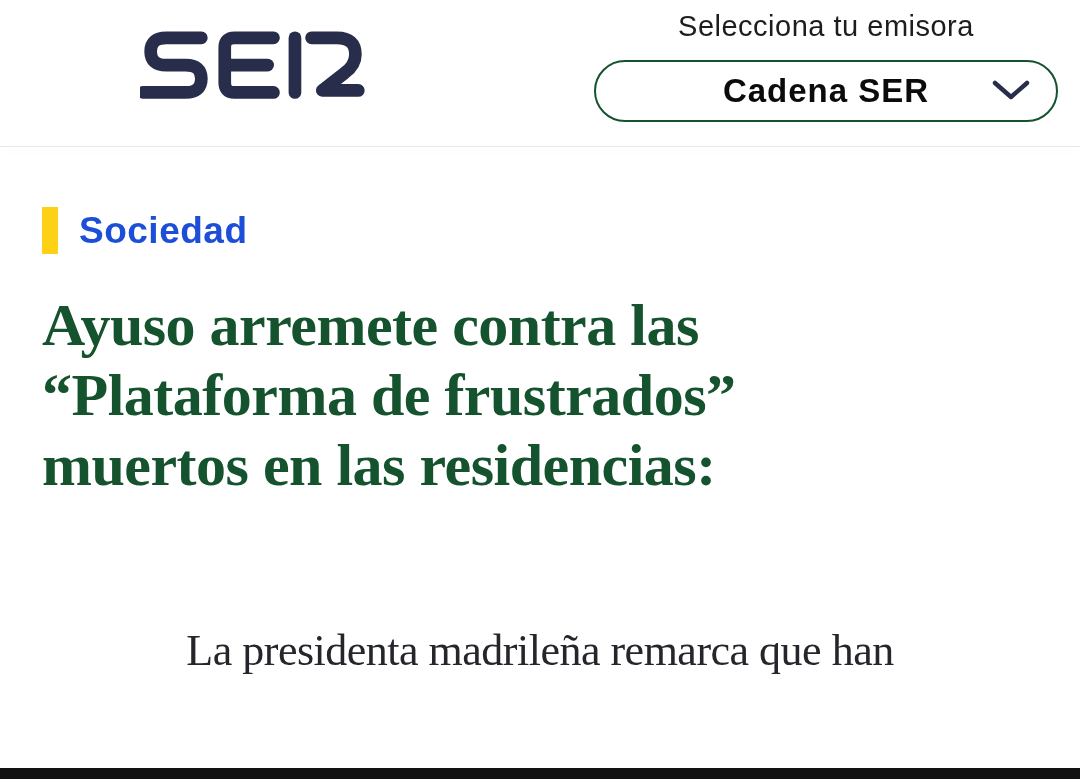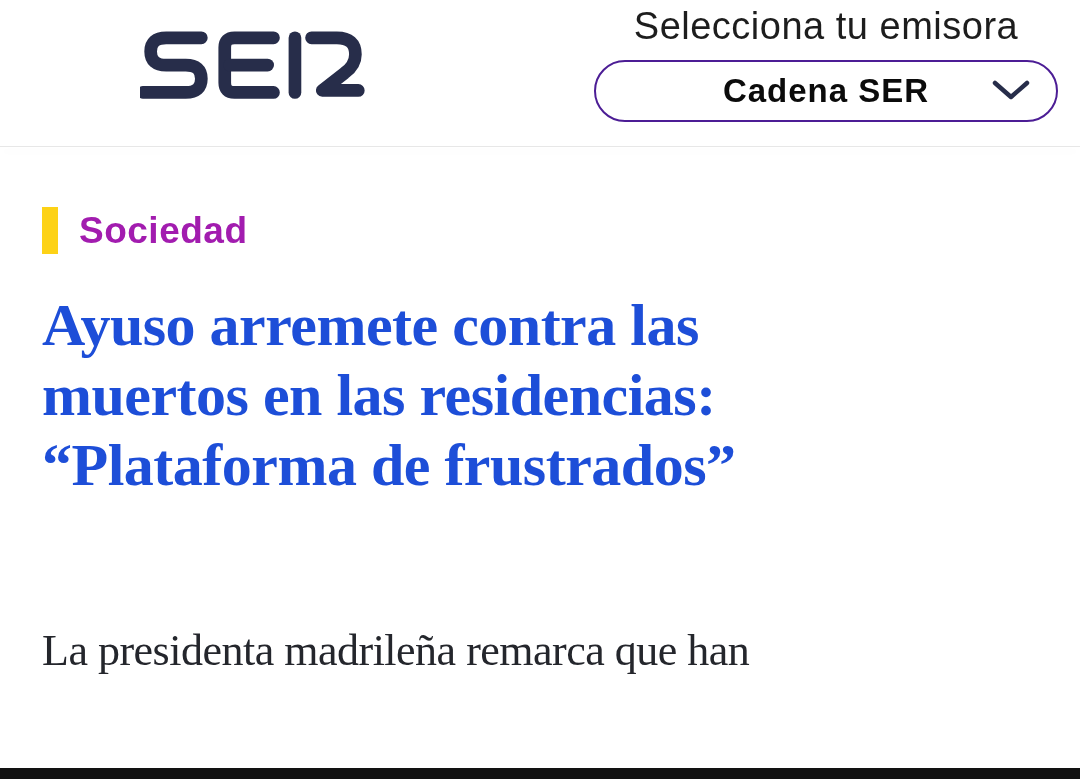--- a/index.html
+++ b/index.html
@@ -12,40 +12,40 @@
                     background:#e7e7e7; box-shadow:0 5px 8px rgba(0,0,0,0.05); }
 
   .menu-btn { position:absolute; left:22px; top:36px; width:68px; height:55px;
               background:none; border:none; cursor:pointer; padding:0; }
   .menu-btn .bar { width:68px; height:7px; background:#1c1c1c; margin-bottom:16px; }
   .menu-btn .bar:last-child { margin-bottom:0; }
 
   .logo-link { position:absolute; left:140px; top:30px; display:block; }
 
   .station-col { position:absolute; right:22px; top:8px; width:464px; text-align:center; }
-  .station-label { font-size:38px; color:#1d1d1d; letter-spacing:0.5px; line-height:36px; }
+  .station-label { font-size:29px; color:#1d1d1d; letter-spacing:0.5px; line-height:36px; }
   .station-pill { margin-top:16px; width:100%; height:62px; background:#fff;
-                  border:2px solid #4c1d95; border-radius:32px; position:relative;
+                  border:2px solid #14532d; border-radius:32px; position:relative;
                   display:flex; align-items:center; justify-content:center; cursor:pointer; }
   .station-pill .pill-text { font-size:33px; font-weight:bold; color:#0b0b0b; letter-spacing:1px; }
   .station-pill .chev { position:absolute; right:26px; top:50%; transform:translateY(-50%); }
 
   
   .section-tag { position:absolute; left:42px; top:207px; display:flex; align-items:center; gap:21px; }
   .tag-bar { width:16px; height:47px; background:#fdd216; }
-  .tag-label { font-size:37px; font-weight:bold; color:#a21caf; letter-spacing:0.5px; }
+  .tag-label { font-size:37px; font-weight:bold; color:#1d4ed8; letter-spacing:0.5px; }
 
   .headline { position:absolute; left:42px; top:290px; width:996px;
               font-family:"Liberation Serif", serif; font-weight:bold;
-              font-size:60px; line-height:70px; color:#1d4ed8; letter-spacing:-0.5px; }
+              font-size:60px; line-height:70px; color:#14532d; letter-spacing:-0.5px; }
   .headline .hl-line { white-space:nowrap; }
 
   .subhead { position:absolute; left:42px; top:616px; width:996px;
              font-family:"Liberation Serif", serif; font-weight:normal;
-             font-size:44px; line-height:70px; color:#24262c; letter-spacing:-0.5px; }
+             font-size:44px; line-height:70px; color:#24262c; letter-spacing:-0.5px;text-align:center; }
   .subhead .sh-line { white-space:nowrap; }
 
   .bottom-bar { position:absolute; left:0; bottom:0; width:1080px; height:11px; background:#121212; }
 </style>
 </head>
 <body>
 
 <header class="site-header">
 
   <button class="menu-btn" aria-label="menu">
@@ -80,22 +80,22 @@
 
 <main>
 
   <div class="section-tag">
     <span class="tag-bar"></span>
     <a class="tag-label">Sociedad</a>
   </div>
 
   <h1 class="headline">
     <div class="hl-line">Ayuso arremete contra las</div>
+    <div class="hl-line">“Plataforma de frustrados”</div>
     <div class="hl-line">muertos en las residencias:</div>
-    <div class="hl-line">“Plataforma de frustrados”</div>
   </h1>
 
   <h2 class="subhead">
     <div class="sh-line">La presidenta madrileña remarca que han</div>
   </h2>
 
 </main>
 
 <div class="bottom-bar"></div>
 

